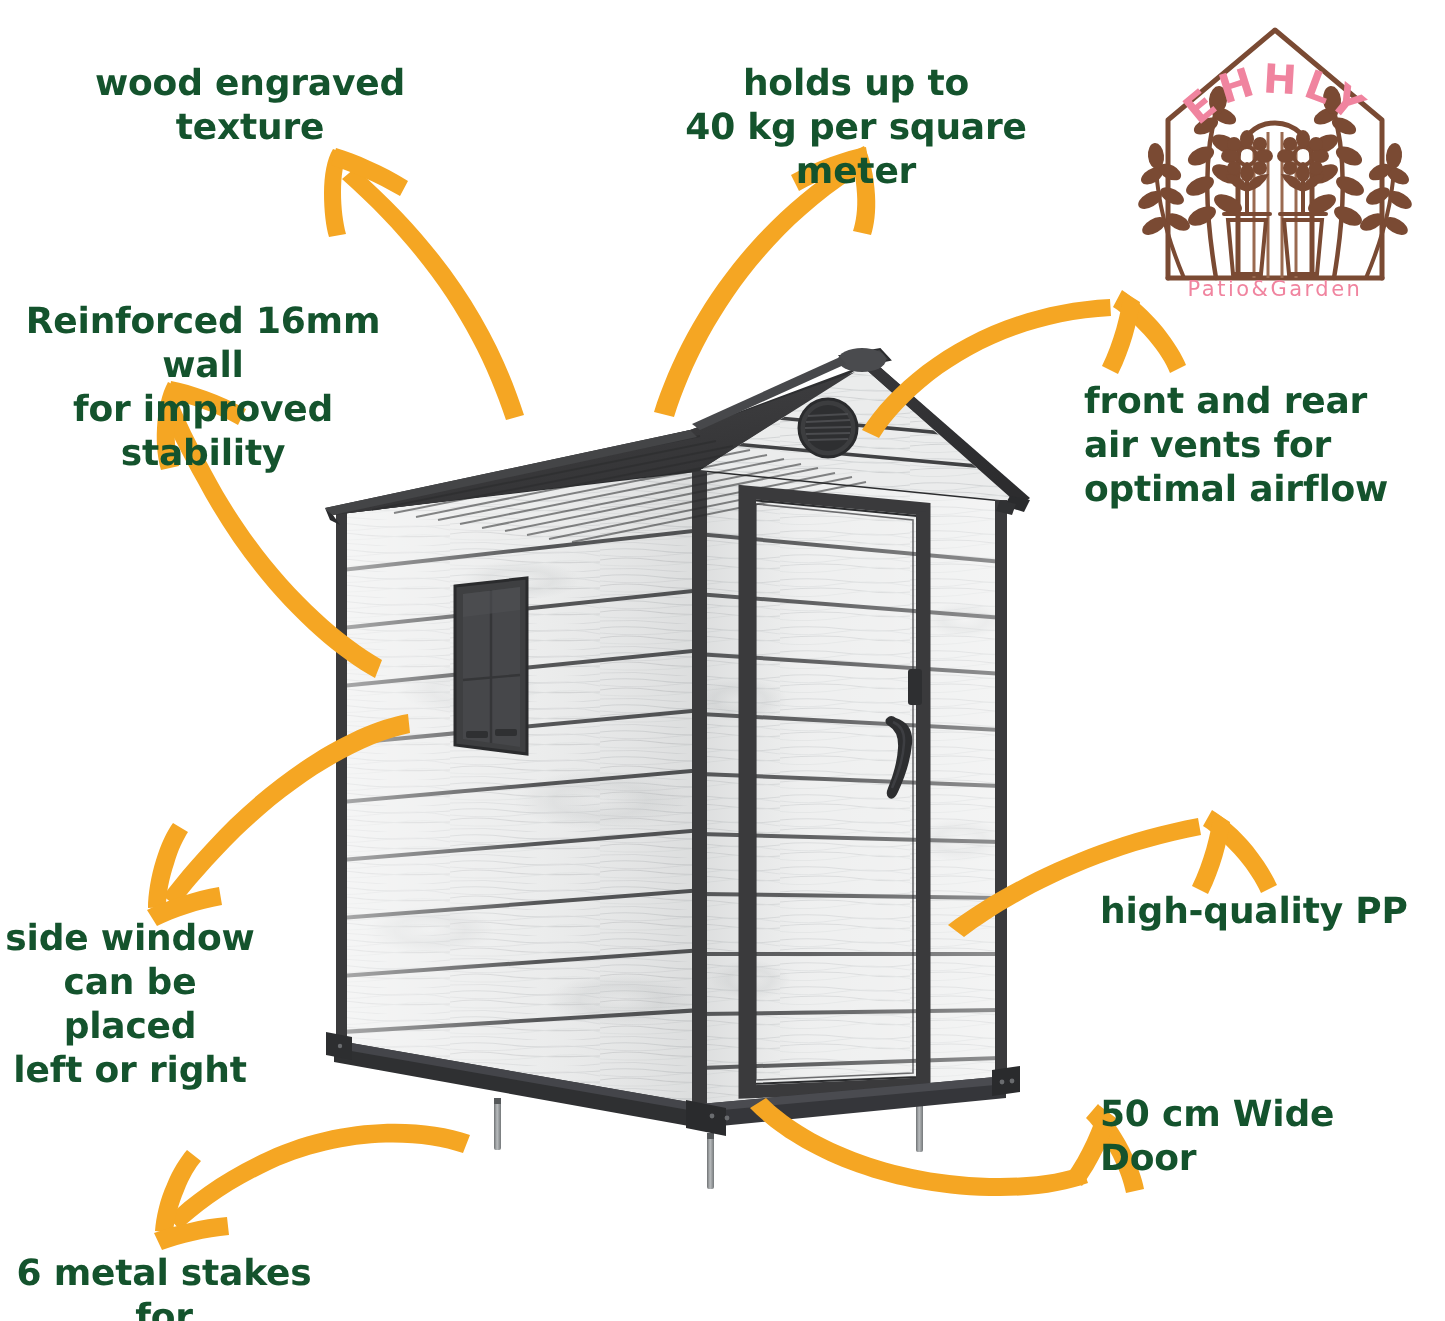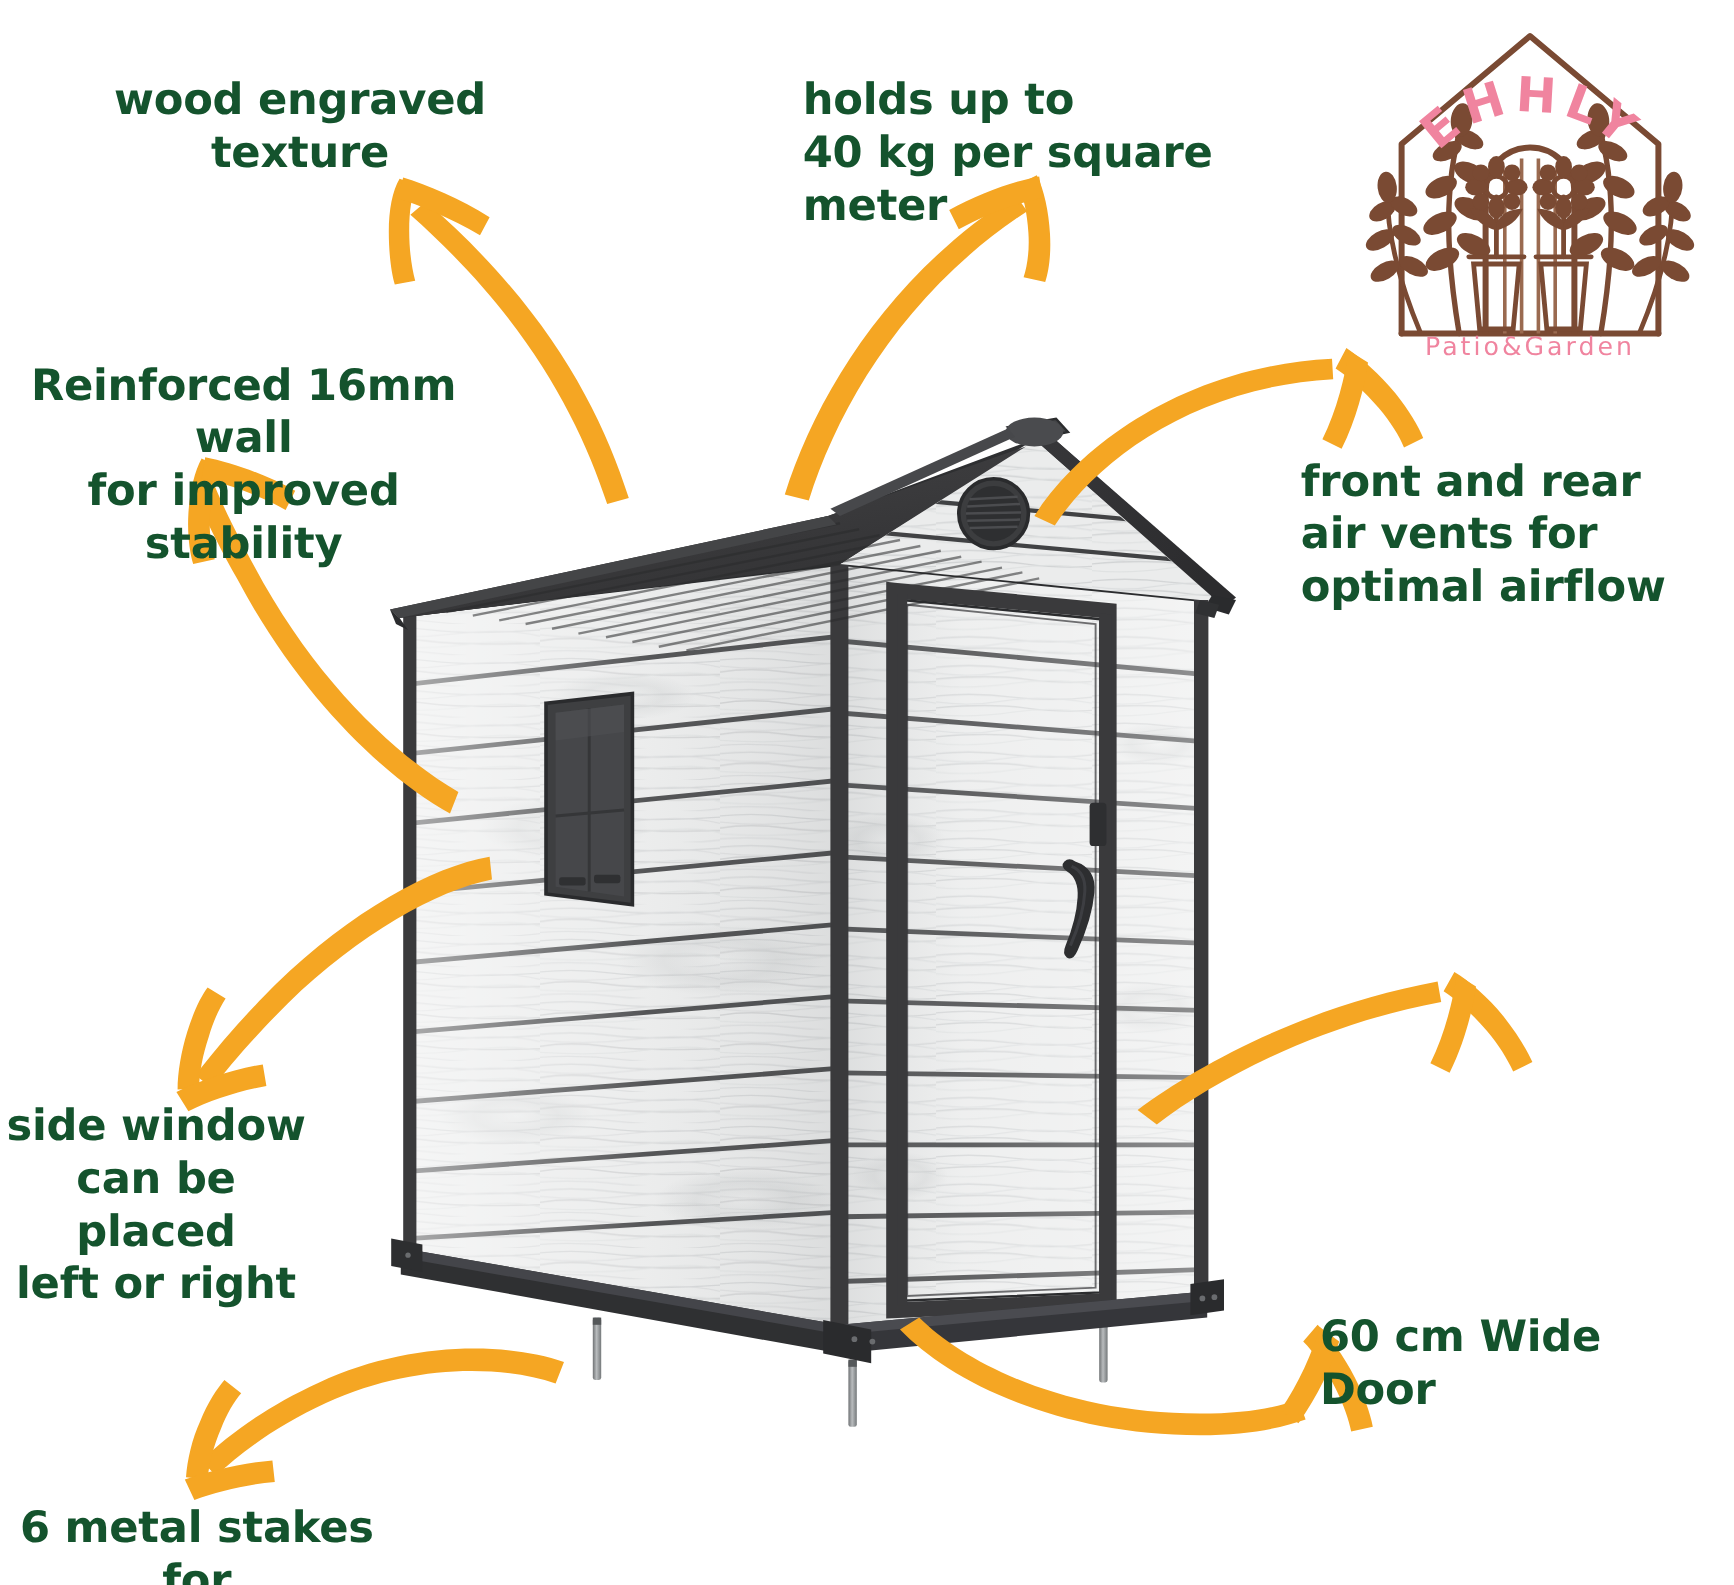--- a/index.html
+++ b/index.html
@@ -22,21 +22,21 @@
     font-family:"DejaVu Sans","Liberation Sans",sans-serif;
     font-weight:700;
     font-size:36px;
     line-height:1.22;
     letter-spacing:-0.2px;
     white-space:pre-line;
     text-rendering:geometricPrecision;
   }
 
   #co-wood      {left:60px;  top:62px;  width:380px; text-align:center;}
-  #co-holds     {left:669px; top:62px;  width:440px; }
+  #co-holds     {left:636px; top:62px;  width:440px; text-align:center;}
   #co-wall      {left:-2px;  top:300px; width:410px; text-align:center;}
   #co-vents     {left:1084px;top:380px; width:330px; text-align:left;}
   #co-pp        {left:1100px;top:890px; width:330px; text-align:left;}
   #co-sidewin   {left:-4px;  top:917px; width:268px; text-align:center;}
   #co-door      {left:1100px;top:1093px;width:330px; text-align:left;}
   #co-stakes    {left:-6px;  top:1252px;width:340px; text-align:center;}
 
   
   #art,#arrows,#logo{
     position:absolute;
@@ -476,20 +476,21 @@
 
   <div class="callout" id="co-wood">wood engraved
 texture</div>
   <div class="callout" id="co-holds">holds up to
 40 kg per square meter</div>
   <div class="callout" id="co-wall">Reinforced 16mm wall
 for improved stability</div>
   <div class="callout" id="co-vents">front and rear
 air vents for
 optimal airflow</div>
+  <div class="callout" id="co-pp">high-quality PP</div>
   <div class="callout" id="co-sidewin">side window
 can be placed
 left or right</div>
-  <div class="callout" id="co-door">60 cm Wide Door</div>
+  <div class="callout" id="co-door">50 cm Wide Door</div>
   <div class="callout" id="co-stakes">6 metal stakes for
 anti-wind</div>
 
 </div>
 
 </body></html>

